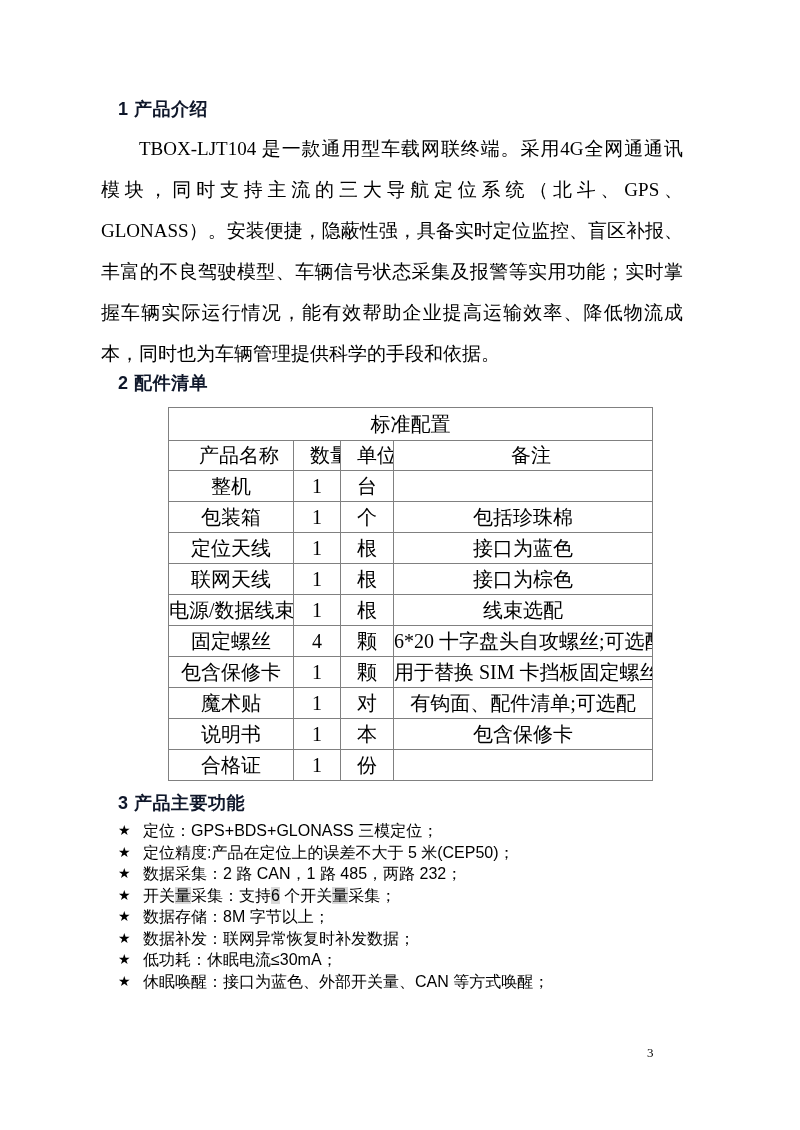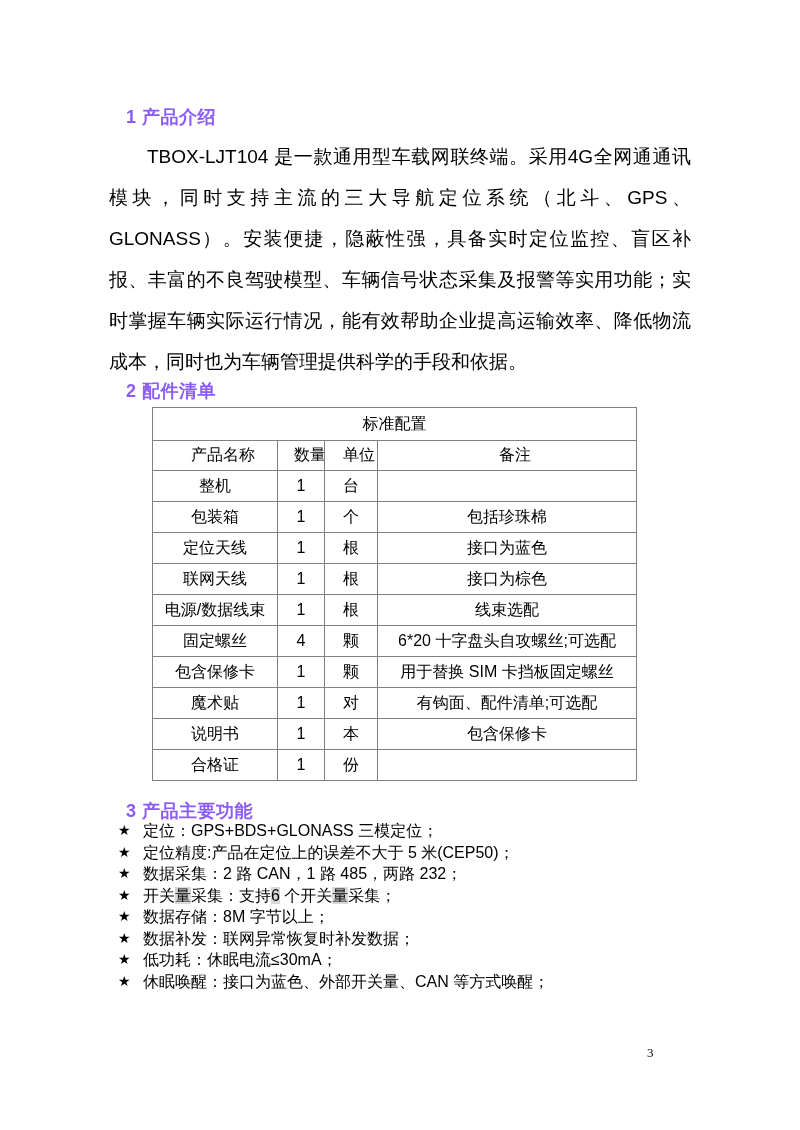--- a/index.html
+++ b/index.html
@@ -7,41 +7,41 @@
     width: 800px; height: 1130px;
     background: #ffffff;
     color: #000000;
     font-family: "Liberation Serif", "DejaVu Serif", serif;
     position: relative;
     overflow: hidden;
   }
   .page { position: absolute; left: 0; top: 0; width: 800px; height: 1130px; background: #fff; }
 
   .heading {
-    position: absolute; left: 118px; margin: 8px;
+    position: absolute; left: 118px; margin: 0;
     font-family: "Liberation Sans", "DejaVu Sans", sans-serif;
-    font-weight: 600; font-size: 18px; color: #8b5cf6;
+    font-weight: 600; font-size: 18px; color: #0f172a;
     letter-spacing: 0.5px;
   }
   #heading-1 { top: 97px; }
   #heading-2 { top: 371px; }
   #heading-3 { top: 791px; }
 
   .intro {
     position: absolute; left: 101px; top: 128px; width: 582px;
-    margin: 8px; font-size: 19px; line-height: 41px;
+    margin: 0; font-size: 19px; line-height: 41px;
     text-align: justify; text-indent: 38px;
-    font-family: Liberation Sans, sans-serif;
+    font-family: Liberation Serif, serif;
   }
 
   table.acc {
-    position: absolute; left: 152px; top: 407px; width: 484px;
+    position: absolute; left: 168px; top: 407px; width: 484px;
     border-collapse: collapse; table-layout: fixed;
-    font-size: 16px;
-    font-family: Liberation Sans, sans-serif;
+    font-size: 20px;
+    font-family: Liberation Serif, serif;
   }
   table.acc th, table.acc td {
     border: 1px solid var(--border, #808080);
     text-align: center; vertical-align: middle;
     font-weight: normal; padding: 0; overflow: hidden; white-space: nowrap;
   }
   tr.title-row th { height: 32px; }
   tr.header-row th { height: 29px; padding-left: 16px; }
   tbody.rows tr td { height: 30px; }
 

